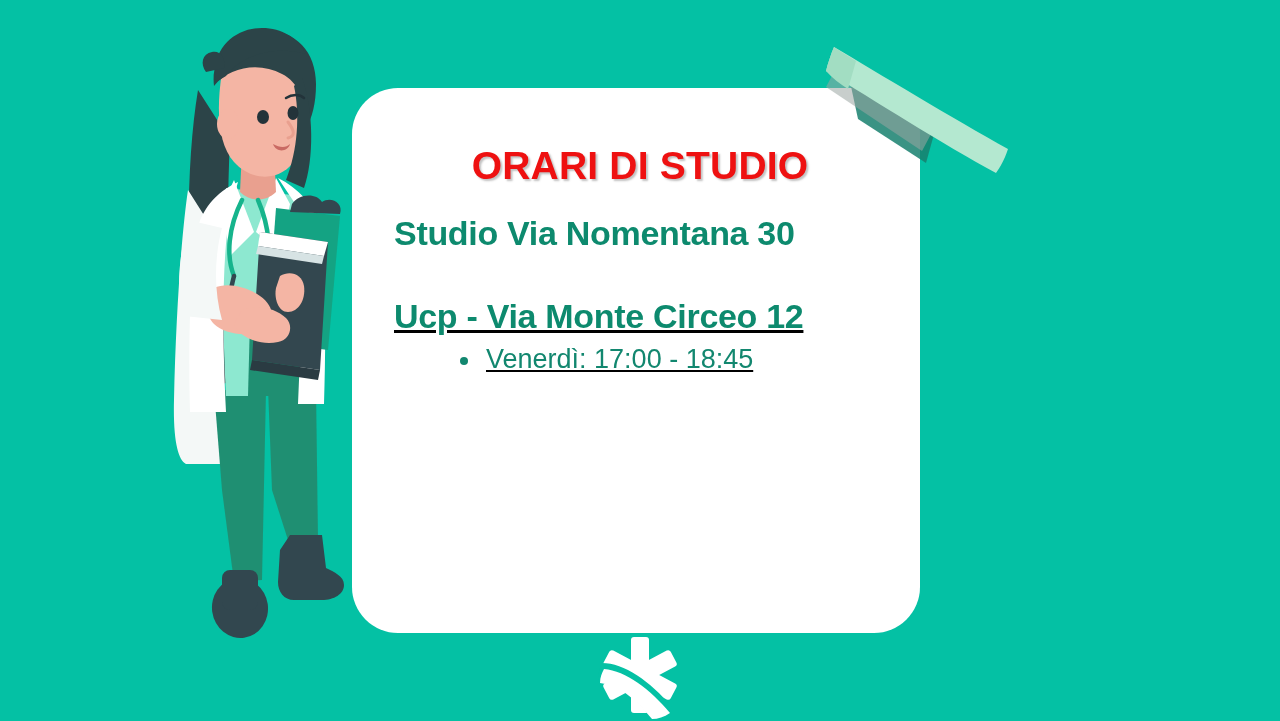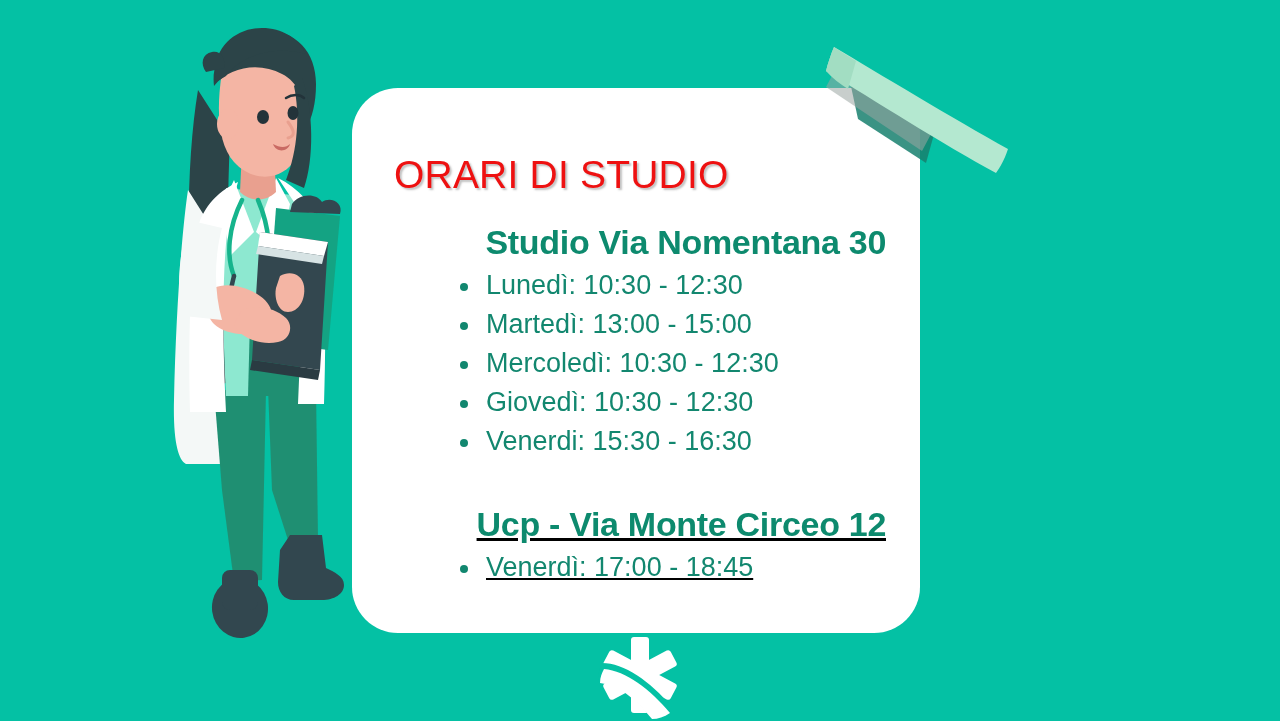--- a/index.html
+++ b/index.html
@@ -59,36 +59,37 @@
   #tape-decoration svg { display: block; width: 100%; height: 100%; }
 
   
   .card-inner {
     position: absolute;
     inset: 0;
     padding: 36px 34px 0 42px;
   }
 
   #page-title {
+    text-align: center;
     color: #ee1111;
     font-size: 39px;
-    font-weight: normal;
+    font-weight: bold;
     letter-spacing: 0.2px;
     text-shadow: 2px 2px 2px rgba(120,120,120,0.45);
-    margin-top: 29px;
+    margin-top: 20px;
   }
 
   .section { margin-top: 26px; }
   .section.second { margin-top: 44px; text-decoration: underline; }
 
   .section-heading {
     color: #0d8a6e;
     font-size: 34px;
     font-weight: bold;
-    text-align: right;
+    text-align: left;
     letter-spacing: -0.3px;
     margin-bottom: 4px;
   }
 
   .hours-list {
     list-style: none;
     margin: 0;
     padding: 0;
   }
 
@@ -199,27 +200,20 @@
     </svg>
   </div>
 
   <div id="schedule-card">
     <div class="card-inner">
 
       <h1 id="page-title">ORARI DI STUDIO</h1>
 
       <div class="section">
         <h2 class="section-heading">Studio Via Nomentana 30</h2>
-        <ul class="hours-list">
-          <li class="hours-item">Lunedì: 10:30 - 12:30</li>
-          <li class="hours-item">Martedì: 13:00 - 15:00</li>
-          <li class="hours-item">Mercoledì: 10:30 - 12:30</li>
-          <li class="hours-item">Giovedì: 10:30 - 12:30</li>
-          <li class="hours-item">Venerdi: 15:30 - 16:30</li>
-        </ul>
       </div>
 
       <div class="section second">
         <h2 class="section-heading">Ucp - Via Monte Circeo 12</h2>
         <ul class="hours-list">
           <li class="hours-item">Venerdì: 17:00 - 18:45</li>
         </ul>
       </div>
 
     </div>

